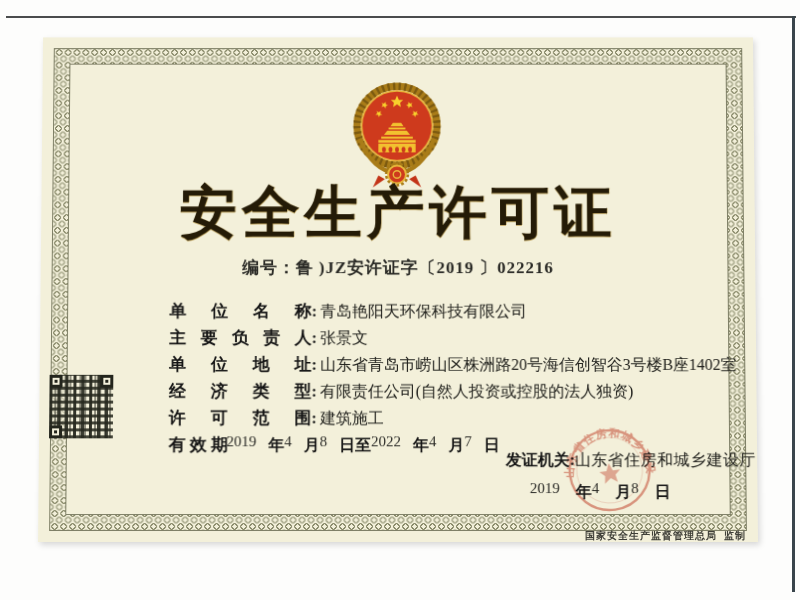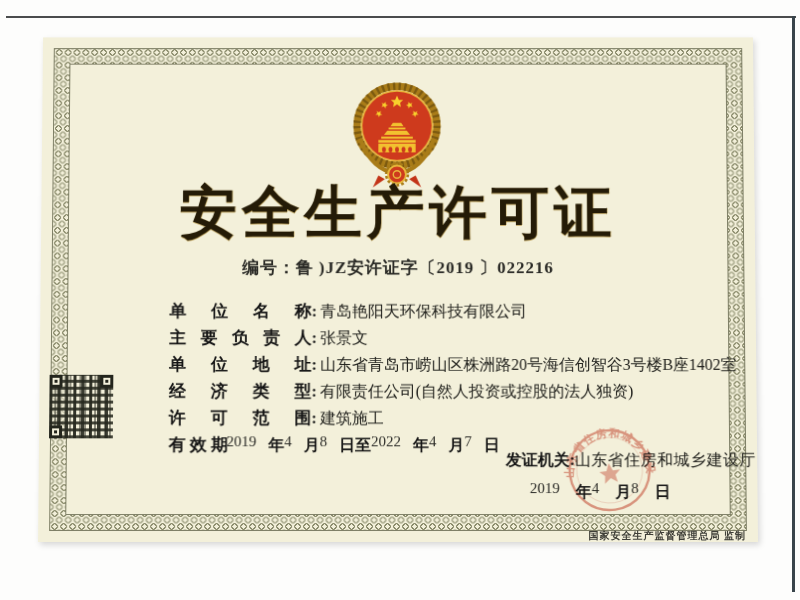--- a/index.html
+++ b/index.html
@@ -80,21 +80,21 @@
       repeating-linear-gradient(90deg, rgba(38,40,30,0.9) 0 3px, rgba(0,0,0,0) 3px 8px),
       repeating-linear-gradient(0deg, rgba(38,40,30,0.85) 0 3px, rgba(0,0,0,0) 3px 7px),
       repeating-linear-gradient(90deg, rgba(38,40,30,0.5) 0 2px, rgba(0,0,0,0) 2px 5px);
   }
   .qr .f{position:absolute;width:13px;height:13px;border:3px solid #23251c;background:#f3f0da;box-sizing:border-box;}
   .qr .f::after{content:"";position:absolute;inset:2px;background:#23251c;}
   .f.tl{left:0;top:0}.f.tr{right:0;top:0}.f.bl{left:0;bottom:0}
 
   .footer{
     position:absolute;top:529px;left:0;width:746px;text-align:right;
-    font-size:10px;font-weight:700;letter-spacing:1px;color:#3f3f38;
+    font-size:10px;font-weight:700;letter-spacing:1px;color:#3f3f38;font-family:Liberation Mono, monospace;
   }
 </style>
 </head>
 <body>
 
 <div class="scan-line-top"></div>
 <div class="scan-line-right"></div>
 
 <div class="paper">
   <div class="band"></div>

